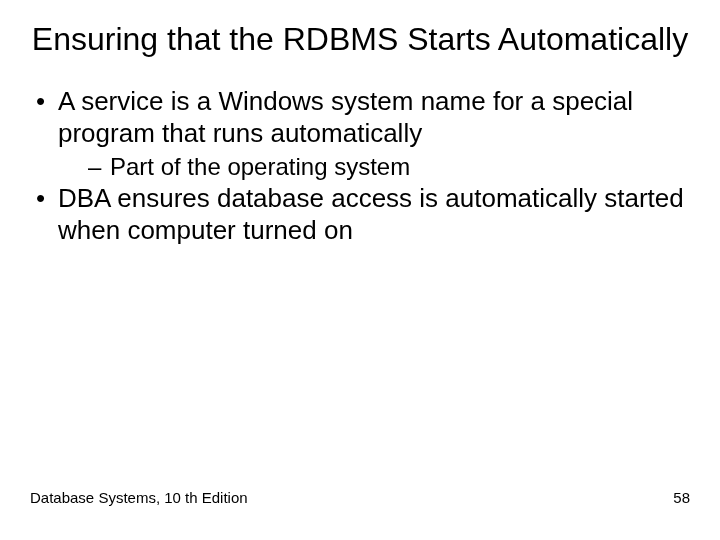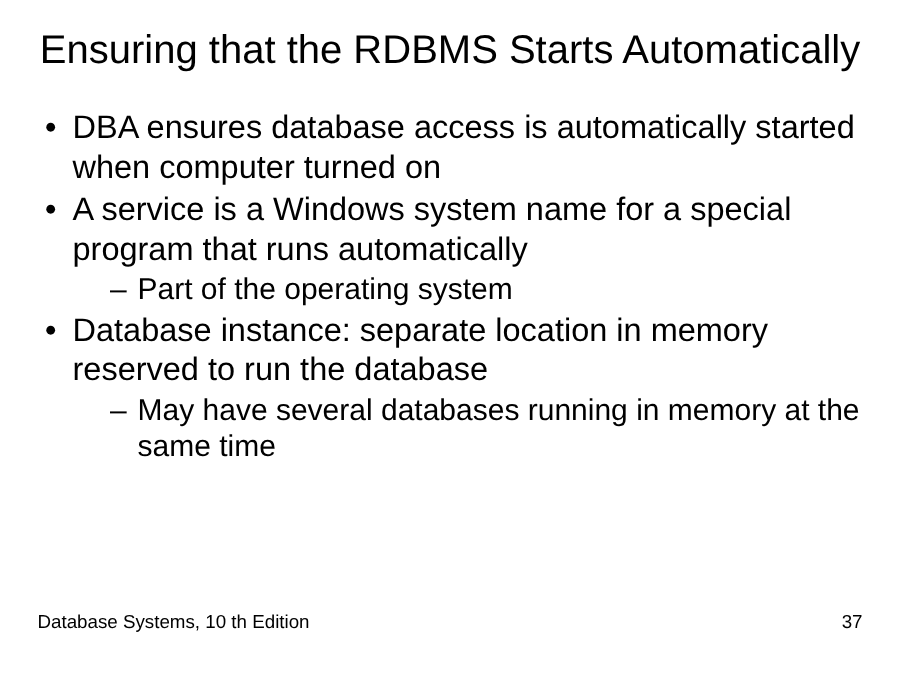--- a/index.html
+++ b/index.html
@@ -74,38 +74,30 @@
 </style>
 </head>
 <body>
 
 <div class="slide">
 
   <h1 class="title">Ensuring that the RDBMS Starts Automatically</h1>
 
   <ul class="bullets">
     <li>
-      <span>DBA ensures database access is automatically started when computer turned on</span>
-    </li>
-    <li>
       <span>A service is a Windows system name for a special program that runs automatically</span>
       <ul class="sub">
         <li>
           <span>Part of the operating system</span>
         </li>
       </ul>
     </li>
     <li>
-      <span>Database instance: separate location in memory reserved to run the database</span>
-      <ul class="sub">
-        <li>
-          <span>May have several databases running in memory at the same time</span>
-        </li>
-      </ul>
+      <span>DBA ensures database access is automatically started when computer turned on</span>
     </li>
   </ul>
 
   <div class="footer">
     <span>Database Systems, 10 th Edition</span>
-    <span>37</span>
+    <span>58</span>
   </div>
 
 </div>
 
 </body></html>

